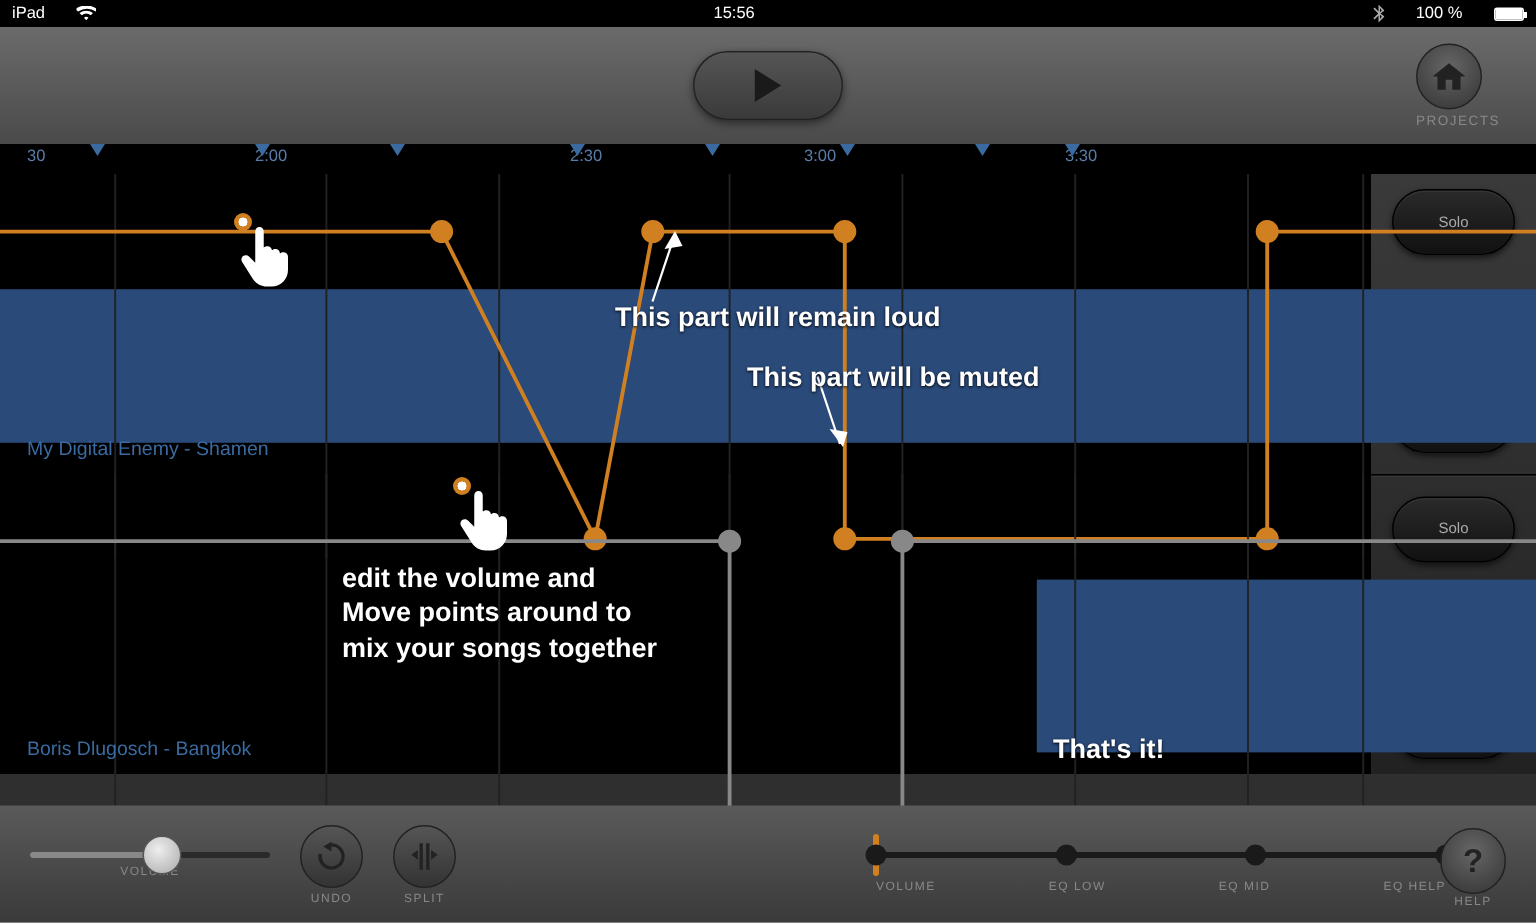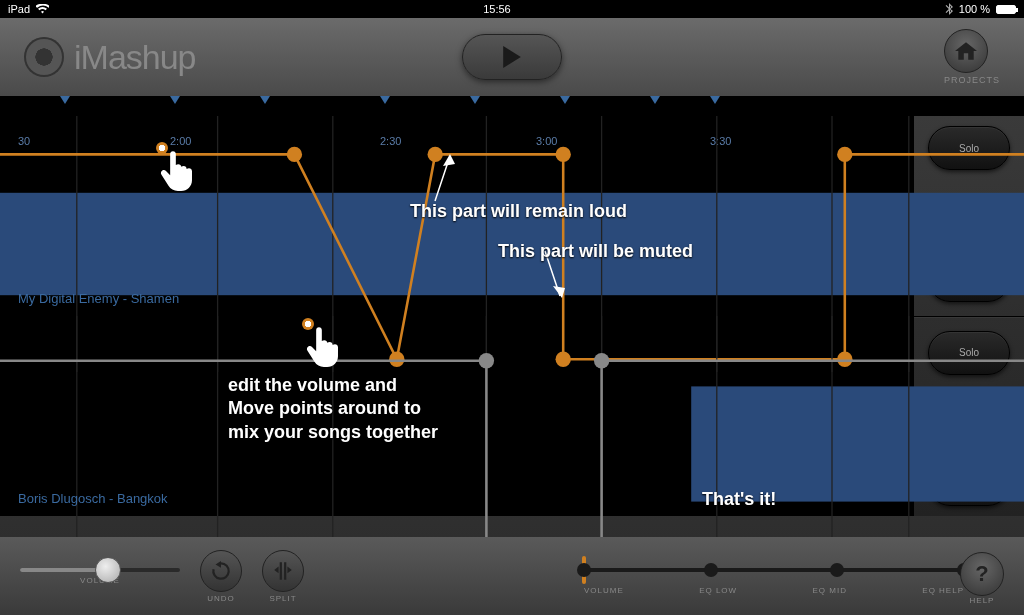--- a/index.html
+++ b/index.html
@@ -1,40 +1,40 @@
 <!DOCTYPE html>
 <html><head>
 <meta charset="utf-8">
 <style>
 * { margin: 0; padding: 0; box-sizing: border-box; font-family: -apple-system, "Helvetica Neue", Arial, sans-serif; }
 html, body { width: 1024px; height: 615px; background: #fff; overflow: hidden; }
 
 
 .status-bar { height: 18px; background: #000; color: #fff; display: flex; align-items: center; justify-content: space-between; padding: 0 8px; font-size: 11px; }
-.status-left, .status-right { display: flex; align-items: center; gap: 6px; }
+.status-left, .status-right { display: flex; align-items: center; gap: 21px; }
 .battery { display:inline-block; width:20px; height:9px; border:1px solid #fff; border-radius:2px; position:relative; }
 .battery::after{ content:""; position:absolute; right:-3px; top:2px; width:2px; height:4px; background:#fff; }
 .battery i{ display:block; height:100%; width:100%; background:#fff; }
 
 
 .app { position: relative; height: calc(615px - 18px); background: linear-gradient(#4a4a4a, #2a2a2a); }
 .top-bar { height: 78px; display: flex; align-items: center; padding: 0 24px; background: linear-gradient(#6b6b6b, #4a4a4a); position: relative; }
 .logo { display: flex; align-items: center; gap: 10px; color: #888; font-weight: 300; font-size: 34px; letter-spacing: -1px; }
 .logo-disc { width: 40px; height: 40px; border-radius: 50%; background: radial-gradient(circle at 50% 50%, #333 0 30%, #555 31% 100%); box-shadow: inset 0 0 0 2px #333; }
 .play-btn { position:absolute; left:50%; transform:translateX(-50%); width: 100px; height: 46px; border-radius: 23px; background: linear-gradient(#555,#3a3a3a); border:1px solid #222; display:flex; align-items:center; justify-content:center; box-shadow: 0 2px 6px rgba(0,0,0,.5); }
 .play-btn svg{ fill:#1a1a1a; }
 .top-right { margin-left:auto; }
 .home-btn { width:44px; height:44px; border-radius:50%; background: radial-gradient(circle at 50% 35%, #666, #333); display:flex; align-items:center; justify-content:center; border:1px solid #222; }
 .home-btn svg{ fill:#222; }
 .top-right .lbl{ font-size:9px; color:#888; letter-spacing:1px; margin-top:2px; }
 
 
 .timeline { position: relative; background: #000; height: 420px; margin-left: 0; }
 .ruler { height: 20px; position: relative; color:#5a7ca8; font-size:11px; }
-.ruler .tick{ position:absolute; top:2px;margin-top:37px; }
+.ruler .tick{ position:absolute; top:2px; }
 .ruler .marker{ position:absolute; top:0; width:0; height:0; border-left:5px solid transparent; border-right:5px solid transparent; border-top:8px solid #3a6aa0; }
 
 .tracks { position: relative; height: 400px; }
 .track { position: relative; height: 200px; }
 .track-label { position:absolute; left: 18px; bottom: 10px; color:#3a6aa0; font-size:13px; }
 .wave { position:absolute; inset:0; }
 .envelope { position:absolute; inset:0; pointer-events:none; }
 .env-point { fill:#d08020; }
 .env-line { stroke:#d08020; stroke-width:2; fill:none; }
 .grey-point{ fill:#888; }
@@ -95,24 +95,20 @@
     <span>100 %</span>
     <span class="battery">
         <i></i>
       </span>
   </div>
 </div>
 
 <div class="app">
 
   <div class="top-bar">
-    <div class="logo">
-      <span class="logo-disc"></span>
-      <span>iMashup</span>
-    </div>
     <div class="play-btn">
       <svg width="22" height="22" viewBox="0 0 10 10">
           <path d="M1 0v10l8-5z"></path>
         </svg>
     </div>
     <div class="top-right">
       <div class="home-btn">
         <svg width="22" height="22" viewBox="0 0 10 10">
             <path d="M5 1 0 5h1.5v4h2.5V6h2v3h2.5V5H10z"></path>
           </svg>

